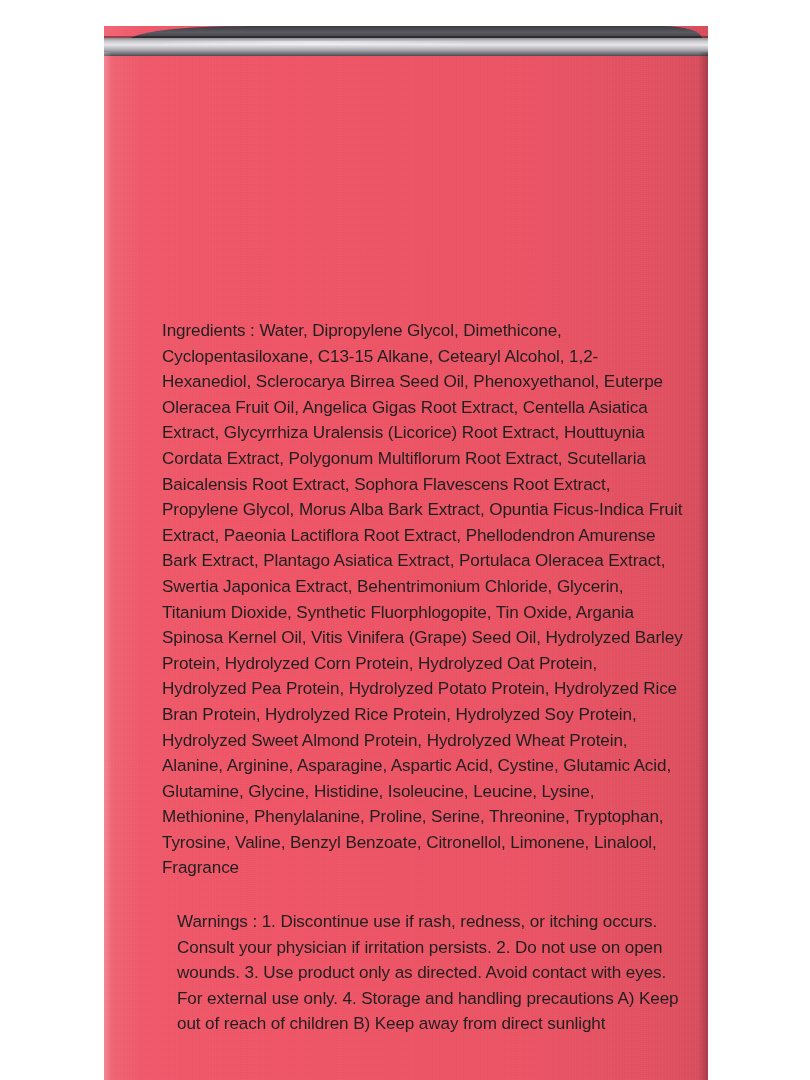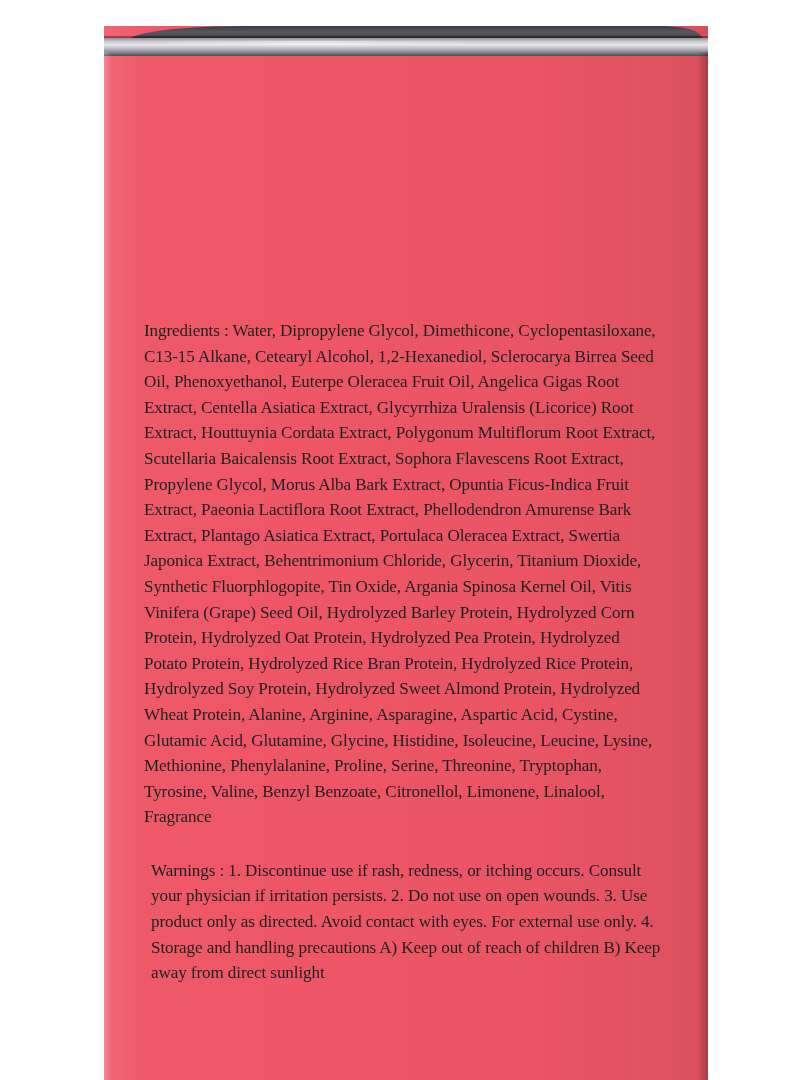--- a/index.html
+++ b/index.html
@@ -116,39 +116,38 @@
     left: 0;
     top: 26px;
     width: 8px;
     height: calc(100% - 26px);
     background: linear-gradient(to right, rgba(255,255,255,0.22), rgba(255,255,255,0.0));
   }
 
   
   .text-block {
     position: absolute;
-    left: 40px;
+    left: 58px;
     top: 292px;
     width: 522px;
     color: #1c1c1c;
-    font-family: Liberation Serif, serif;
   }
   .para {
     font-size: 17.1px;
     line-height: 25.6px;
     letter-spacing: -0.1px;
     text-align: left;
     white-space: pre-wrap;
     color: #1f1f20;
   }
   .para.ingredients {
     margin: 0;
   }
   .para.warnings {
-    margin: 28px 0 0 7px;
+    margin: 28px 0 0 15px;
   }
 </style>
 </head>
 <body>
 
 <div class="page-bg"></div>
 
 <div class="product-box">
 
   <div class="texture"></div>

